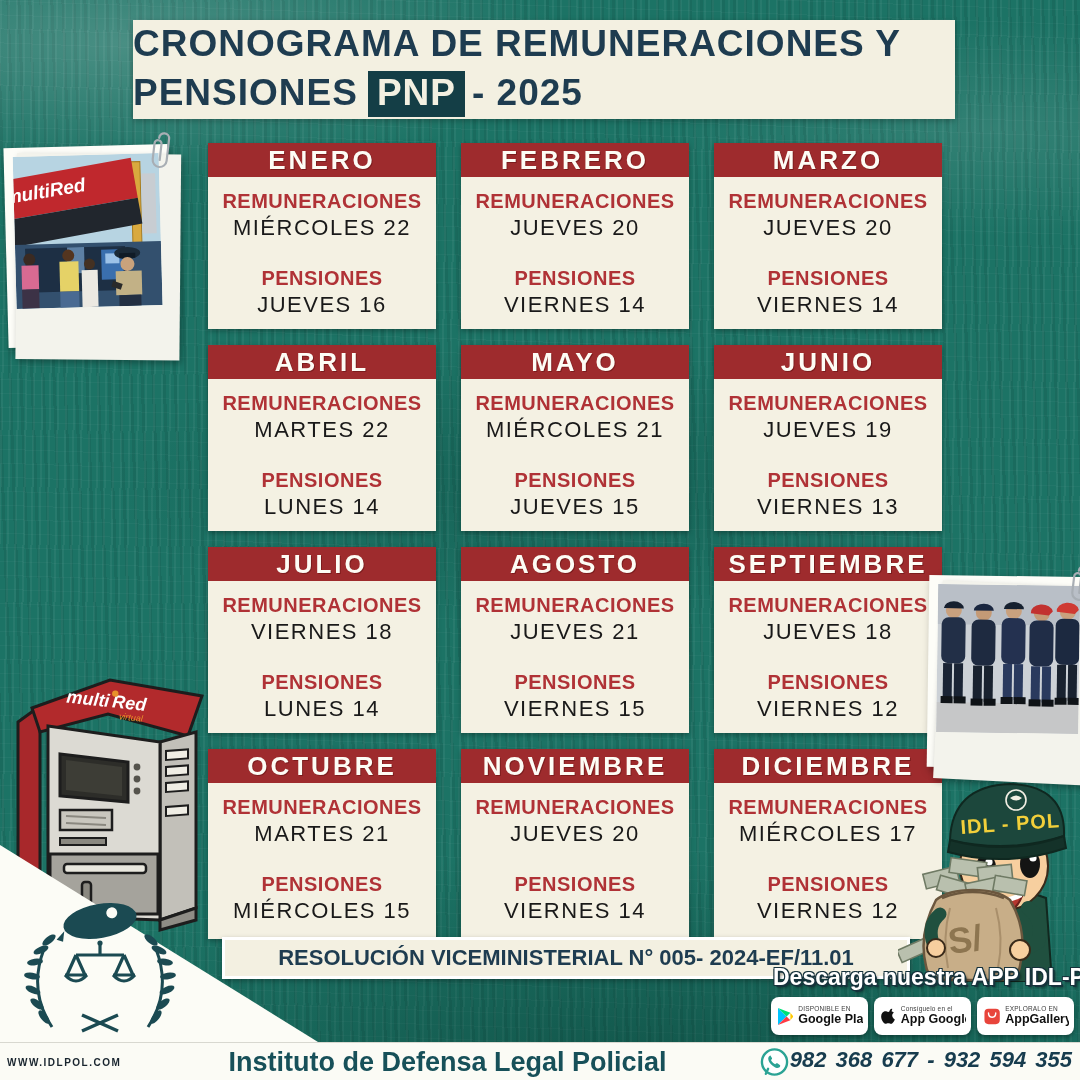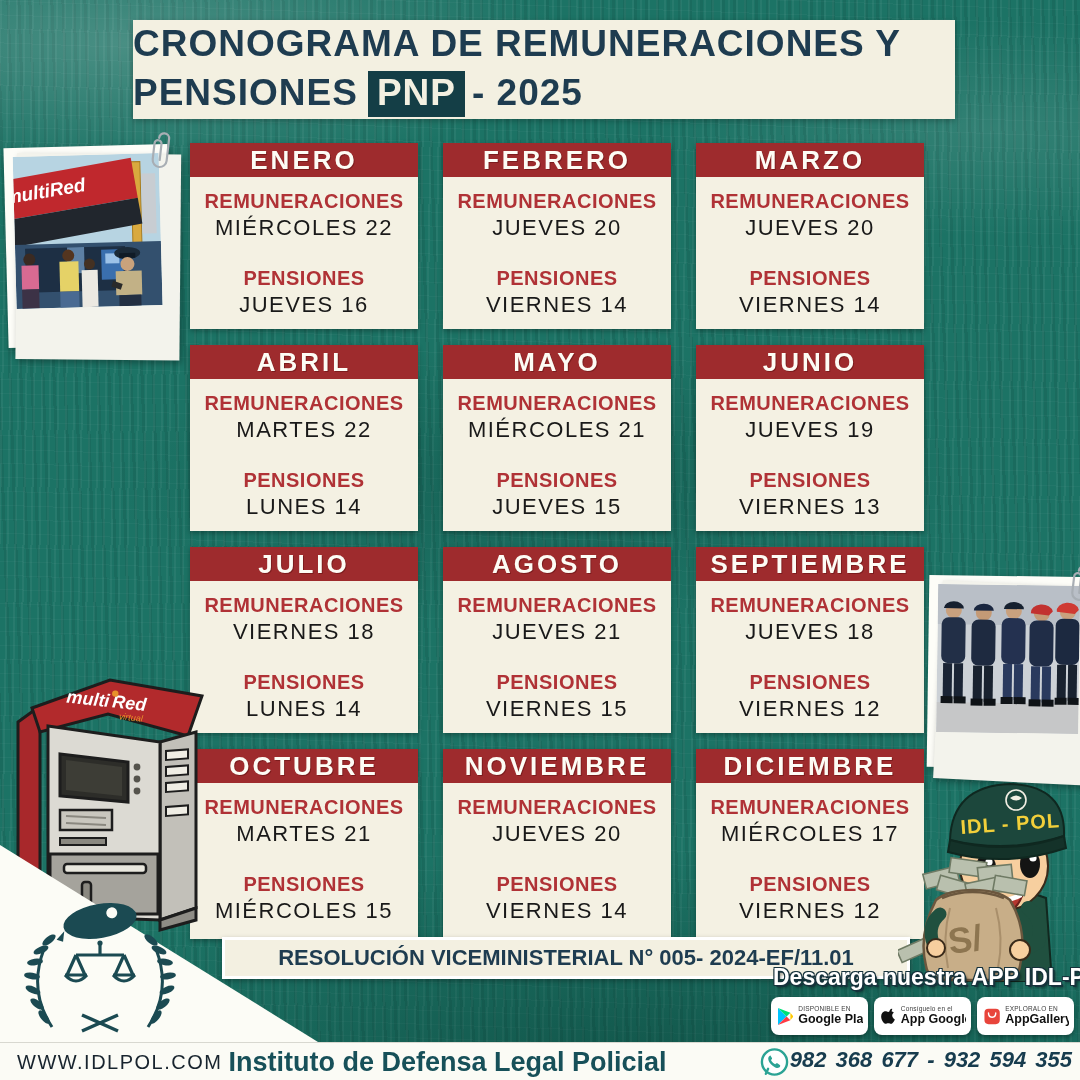--- a/index.html
+++ b/index.html
@@ -24,21 +24,21 @@
     box-shadow:0 2px 6px rgba(0,0,0,.25);
   }
   .title .t1,.title .t2{
     font-size:37px;font-weight:800;color:#1e3c50;letter-spacing:1px;line-height:1.2;white-space:nowrap;
   }
   .pnp{
     display:inline-block;background:#143e46;color:#f3f0e1;padding:0 9px 2px 9px;margin:4px 7px 0 10px;
   }
   
   .months{
-    position:absolute;left:190px;top:143px;width:734px;height:626px;
+    position:absolute;left:208px;top:143px;width:734px;height:626px;
     display:grid;grid-template-columns:repeat(3,228px);column-gap:25px;
     grid-template-rows:186px 186px 186px 190px;row-gap:16px;
   }
   .mcard{background:#f4f1e3;box-shadow:0 2px 5px rgba(0,0,0,.3);display:flex;flex-direction:column;}
   .mhead{
     height:34px;background:#9e2b2d;color:#fdfcf5;font-weight:800;font-size:26px;letter-spacing:3px;
     display:flex;align-items:center;justify-content:center;text-shadow:1px 1px 0 rgba(60,0,0,.35);
   }
   .mbody{flex:1;text-align:center;padding-top:13px;}
   .rlabel{font-size:20px;font-weight:800;color:#b03236;letter-spacing:.5px;}
@@ -63,22 +63,22 @@
   }
   .badge .btxt{display:flex;flex-direction:column;line-height:1.05;overflow:hidden;}
   .badge .b1{font-size:6.5px;color:#3c3c3c;letter-spacing:.2px;white-space:nowrap;}
   .badge .b2{font-size:12.5px;font-weight:800;color:#101010;white-space:nowrap;}
   
   .footer{
     position:absolute;left:0;bottom:0;width:1080px;height:38px;background:#fbfbf5;z-index:7;
     border-top:1px solid #d8d8d0;
   }
   .site{
-    position:absolute;left:17px;top:50%;transform:translateY(-50%);
-    font-size:20px;font-weight:400;color:#18242e;letter-spacing:1.5px;white-space:nowrap;
+    position:absolute;left:7px;top:50%;transform:translateY(-50%);
+    font-size:10px;font-weight:700;color:#18242e;letter-spacing:1.5px;white-space:nowrap;
   }
   .org{
     position:absolute;left:195px;top:50%;transform:translateY(-50%);width:505px;text-align:center;
     font-size:27px;font-weight:700;color:#175059;white-space:nowrap;
   }
   .contact{position:absolute;right:8px;top:50%;transform:translateY(-50%);display:flex;align-items:flex-start;font-style:italic;}
   .phones{font-size:22px;font-weight:800;color:#173c4e;white-space:nowrap;word-spacing:3px;}
   
   .wedge{
     position:absolute;left:0;top:845px;width:318px;height:197px;background:#fcfcf6;z-index:5;

